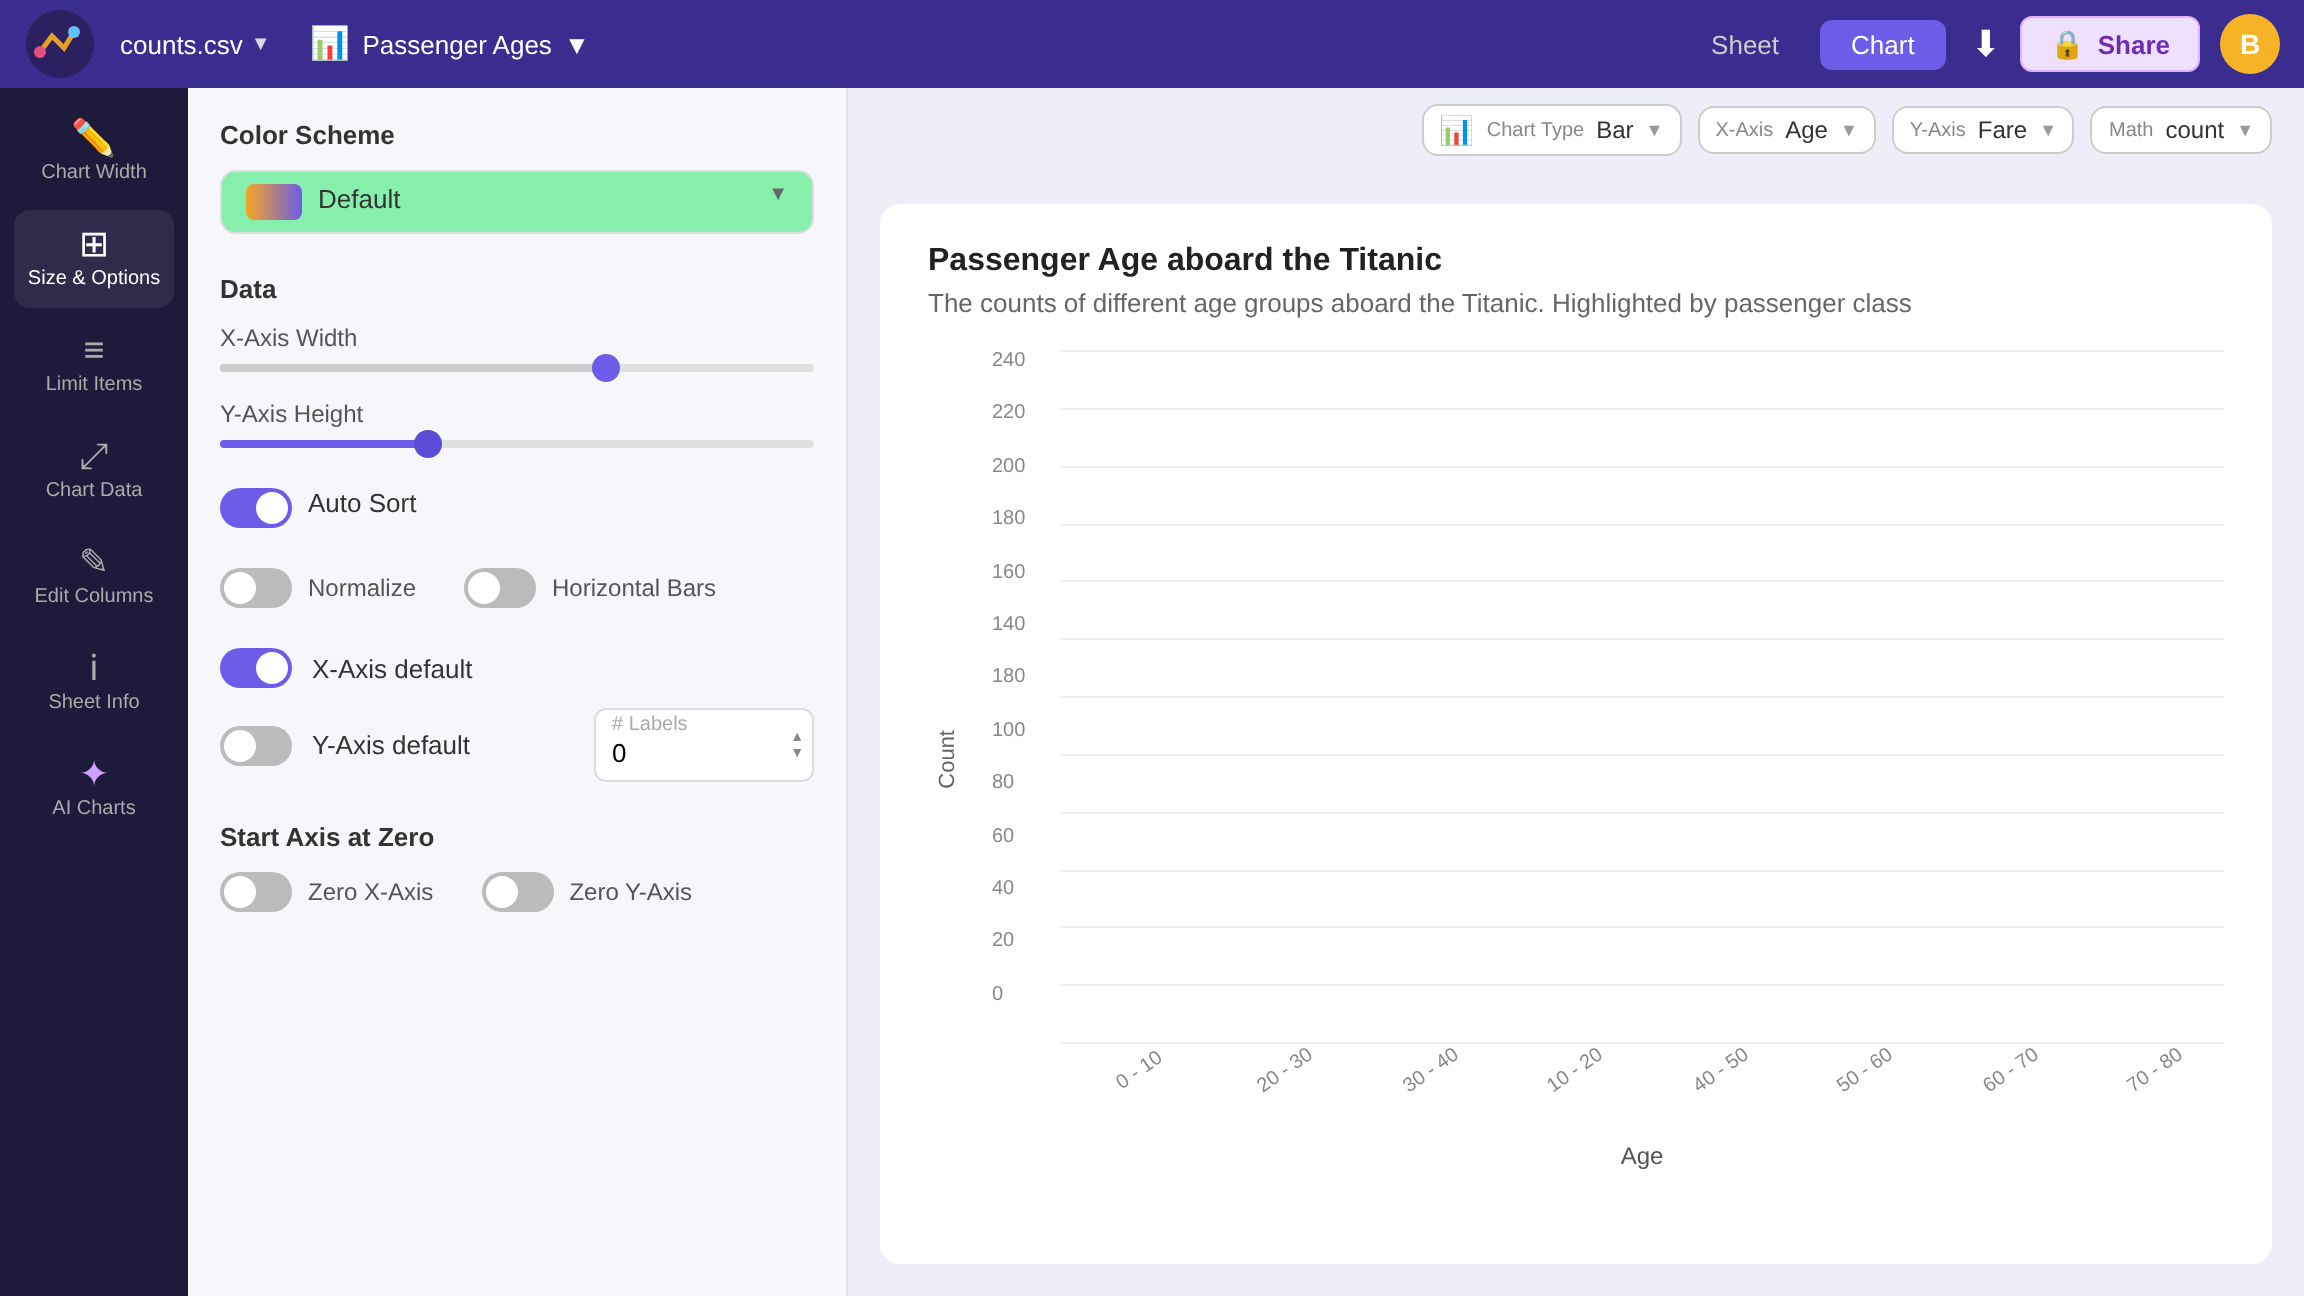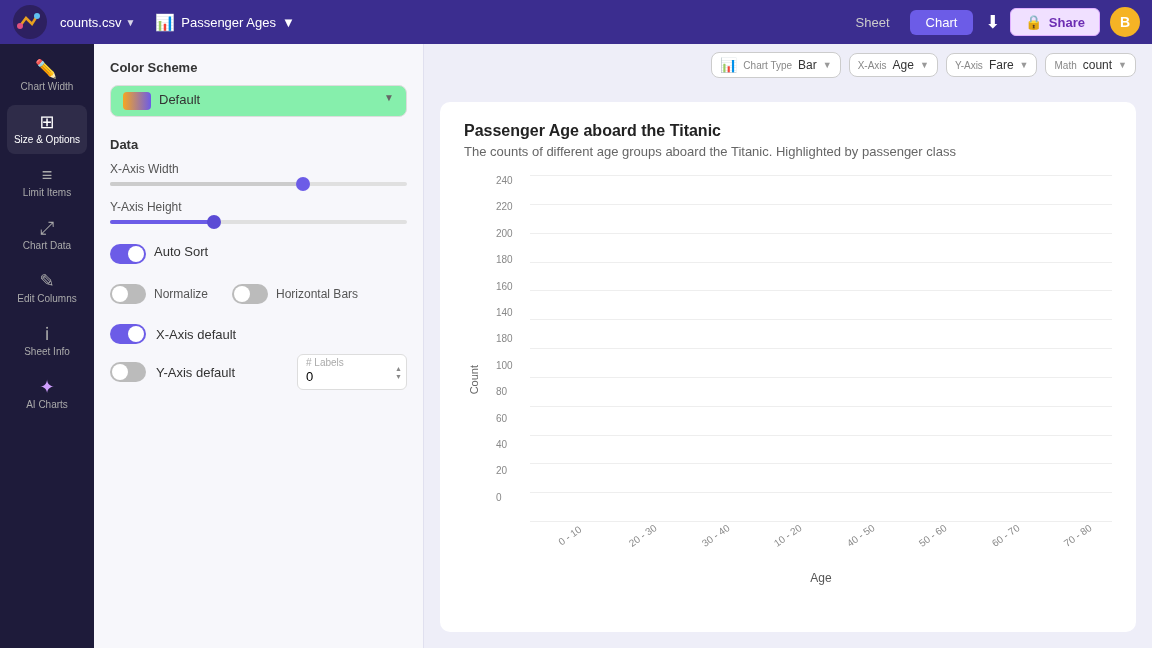--- a/index.html
+++ b/index.html
@@ -232,20 +232,37 @@
               <input type="text" style="border: none; outline: none; font-size: 13px; width: 70%; margin-top: 10px; background: transparent;" value="0">
               <div class="input-stepper">
                 <span class="stepper-up">▲</span>
                 <span class="stepper-down">▼</span>
               </div>
             </div>
           </div>
         </div>
       </div>
 
+      <div class="panel-section">
+        <div class="panel-section-title">Start Axis at Zero</div>
+        <div class="axis-zero-row">
+          <div class="option-item">
+            <div class="toggle toggle-off">
+              <div class="toggle-knob toggle-knob-left"></div>
+            </div>
+            <span class="option-label">Zero X-Axis</span>
+          </div>
+          <div class="option-item">
+            <div class="toggle toggle-off">
+              <div class="toggle-knob toggle-knob-left"></div>
+            </div>
+            <span class="option-label">Zero Y-Axis</span>
+          </div>
+        </div>
+      </div>
     </div>
 
     <div class="chart-area">
 
       <div class="chart-toolbar">
         <div class="toolbar-group">
           <span style="font-size:14px;color:#555;">📊</span>
           <span style="font-size:10px;color:#888;">Chart Type</span>
           <span style="font-size:12px;color:#333;">Bar</span>
           <span style="font-size:9px;color:#999;">▼</span>

